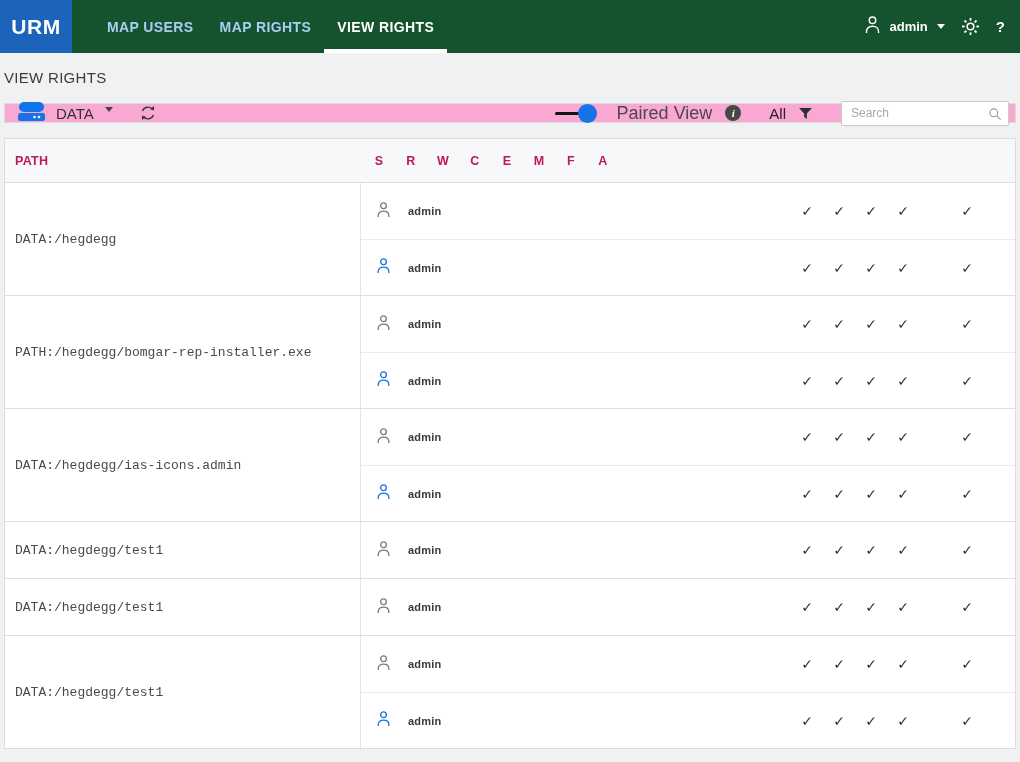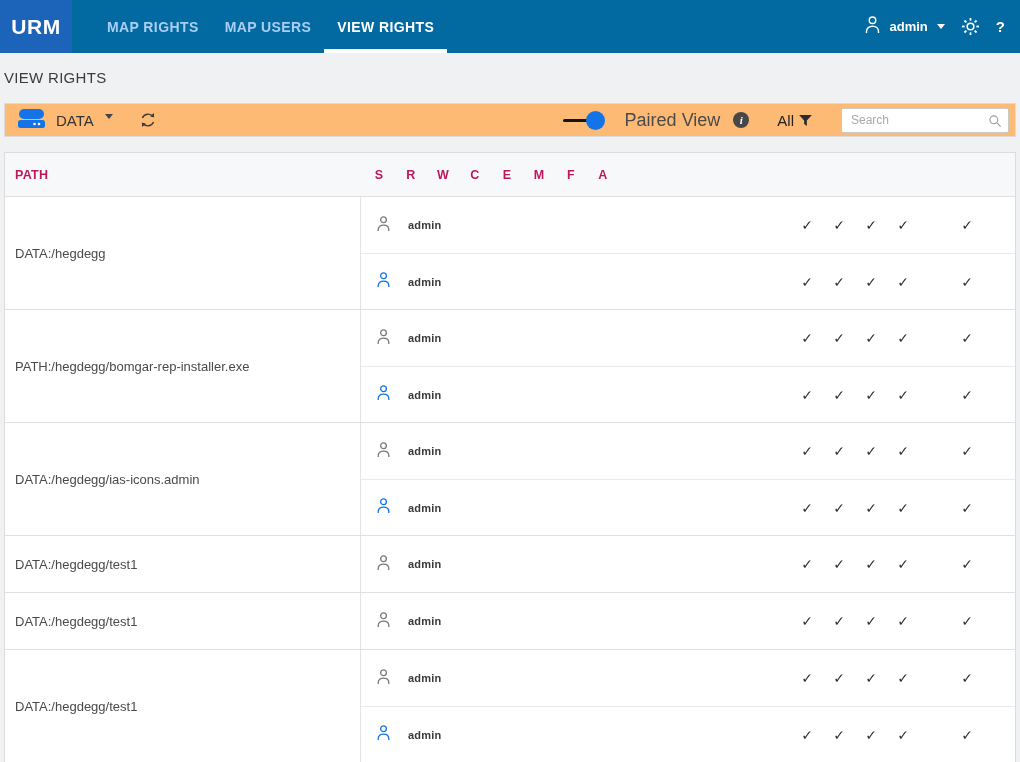--- a/index.html
+++ b/index.html
@@ -5,21 +5,21 @@
   * { box-sizing: border-box; }
   html,body { margin:0; padding:0; }
   body {
     width:1020px; height:762px; overflow:hidden;
     background:#f0f1f2;
     font-family:"Liberation Sans", sans-serif;
     -webkit-font-smoothing:antialiased;
   }
 
   
-  .topnav { height:53px; background:#0369a1; display:flex; align-items:stretch; }
+  .topnav { height:53px; background:#14532d; display:flex; align-items:stretch; }
   .brand {
     width:72px; background:#1b64ba; color:#fff; display:flex; align-items:center;
     justify-content:center; font-size:21px; font-weight:bold; letter-spacing:.5px; cursor:pointer;
   }
   .nav-items { display:flex; margin-left:22px; }
   .nav-item {
     display:flex; align-items:center; padding:4px 13px 0 13px; cursor:pointer;
     color:#a9cef3; font-size:14px; font-weight:600; letter-spacing:.4px;
     border-bottom:4px solid transparent;
   }
@@ -29,38 +29,38 @@
   .user-name { font-size:13px; font-weight:bold; }
   .caret-down { width:0; height:0; border-left:4px solid transparent; border-right:4px solid transparent; border-top:5px solid #fff; }
   .icon-btn { display:flex; align-items:center; cursor:pointer; }
   .help-glyph { font-size:15px; font-weight:bold; color:#fff; }
 
   
   .pagebar { height:48px; display:flex; align-items:center; padding-left:4px;
              font-size:15px; color:#3c3c3c; letter-spacing:.3px; }
 
   
-  .toolbar { margin:2px 4px 0 4px; height:34px; background:#fdba74; border:1px solid #dcdcdc;
+  .toolbar { margin:2px 4px 0 4px; height:20px; background:#f9a8d4; border:1px solid #dcdcdc;
              display:flex; align-items:center; }
   .target-dd { display:flex; align-items:center; gap:11px; padding-left:13px; cursor:pointer; }
   .target-label { font-size:15px; color:#333; }
   .caret-sm { width:0; height:0; border-left:4px solid transparent; border-right:4px solid transparent;
               border-top:5px solid #444; transform:translateY(-4px); }
   .refresh-btn { margin-left:26px; display:flex; align-items:center; cursor:pointer; }
 
   .right-tools { margin-left:auto; display:flex; align-items:center; }
   .toggle { width:42px; height:19px; position:relative; margin-right:20px; cursor:pointer; }
   .toggle-track { position:absolute; left:0; right:8px; top:8px; height:3px; background:#141414; border-radius:2px; }
   .toggle-knob { position:absolute; right:0; top:0; width:19px; height:19px; border-radius:50%; background:#1473e6; }
   .pv-label { font-size:18px; color:#4a4a4a; margin-right:13px; }
   .info-icon { width:16px; height:16px; border-radius:50%; background:#474747; color:#fff;
                display:flex; align-items:center; justify-content:center;
                font-family:"Liberation Serif", serif; font-style:italic; font-weight:bold; font-size:11px;
                margin-right:28px; cursor:pointer; }
-  .filter-ctl { display:flex; align-items:center; gap:4px; margin-right:28px; cursor:pointer; }
+  .filter-ctl { display:flex; align-items:center; gap:12px; margin-right:28px; cursor:pointer; }
   .filter-label { font-size:15px; color:#222; }
   .search-wrap { position:relative; margin-right:6px; }
   .search-wrap input {
     width:168px; height:25px; border:1px solid #c9c9c9; border-radius:2px;
     padding:0 16px 0 9px; font-size:12px; color:#444; outline:none;
     font-family:"Liberation Sans", sans-serif;
   }
   .search-wrap input::placeholder { color:#a9a9a9; }
   .search-icon { position:absolute; right:7px; top:6px; }
 
@@ -69,38 +69,38 @@
   .thead { display:flex; align-items:center; height:44px; background:#f7f8f9;
            border-bottom:1px solid #e0e0e0; font-size:12.5px; font-weight:bold;
            color:#be185d; letter-spacing:.3px; }
   .th-path    { width:358px; padding-left:10px; }
   .th-trustee { width:398px; padding-left:12px; }
   .th-right   { width:32px; text-align:center; }
 
   .group { display:flex; border-bottom:1px solid #e0e0e0; }
   .group:last-child { border-bottom:none; }
   .path-cell { width:358px; padding-left:10px; border-right:1px solid #e4e4e4;
-               display:flex; align-items:center; font-size:13px; color:#4a4a4a; }
+               display:flex; align-items:center; font-size:13px; color:#4a4a4a;font-family:Liberation Mono, monospace; }
   .rows { flex:1; display:flex; flex-direction:column; }
   .trow { height:56px; display:flex; align-items:center; border-top:1px solid #ebebeb; }
   .trow:first-child { border-top:none; }
   .t-info { width:398px; display:flex; align-items:center; gap:17px; padding-left:15px; }
   .person-gray { color:#7a7a7a; }
   .person-blue { color:#1473e6; }
   .t-name { font-size:11px; font-weight:bold; color:#3a3a3a; letter-spacing:.2px; }
   .r-cell { width:32px; text-align:center; font-size:14px; color:#2f2f2f; }
 </style>
 </head>
 <body>
 
 <div class="topnav">
   <div class="brand">URM</div>
   <div class="nav-items">
+    <div class="nav-item">MAP USERS</div>
     <div class="nav-item">MAP RIGHTS</div>
-    <div class="nav-item">MAP USERS</div>
     <div class="nav-item active">VIEW RIGHTS</div>
   </div>
   <div class="nav-right">
     <div class="user-menu">
       <span>
         <svg width="17" height="19" viewBox="0 0 24 26" fill="none" stroke="#fff" stroke-width="2">
           <circle cx="12" cy="7" r="4.6"></circle>
           <path d="M3.5 25v-2.2c0-4.6 3.8-7.3 8.5-7.3s8.5 2.7 8.5 7.3V25"></path>
         </svg>
       </span>

